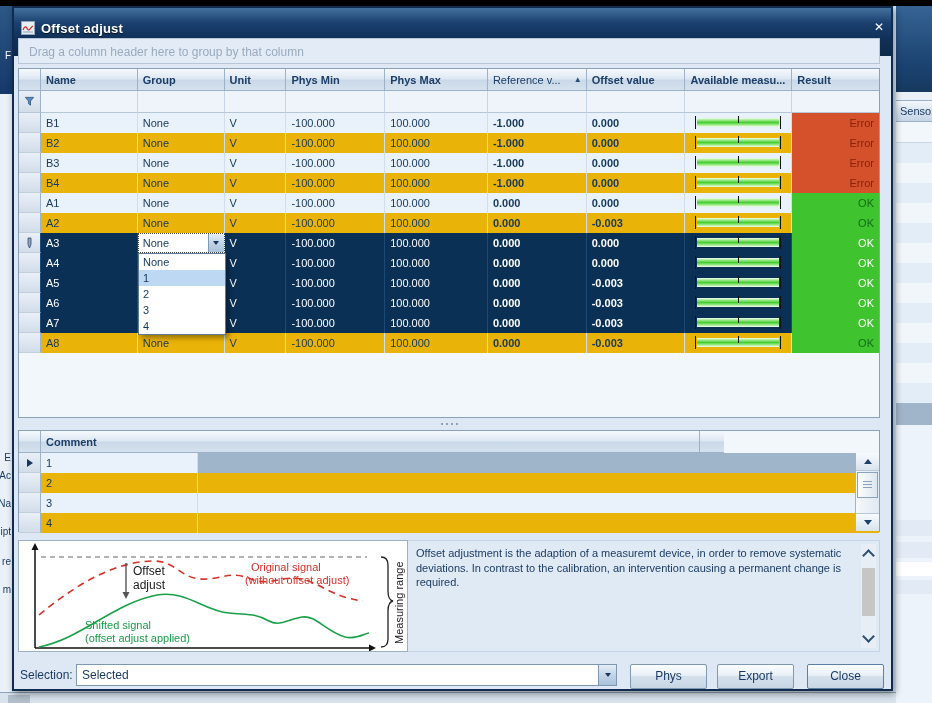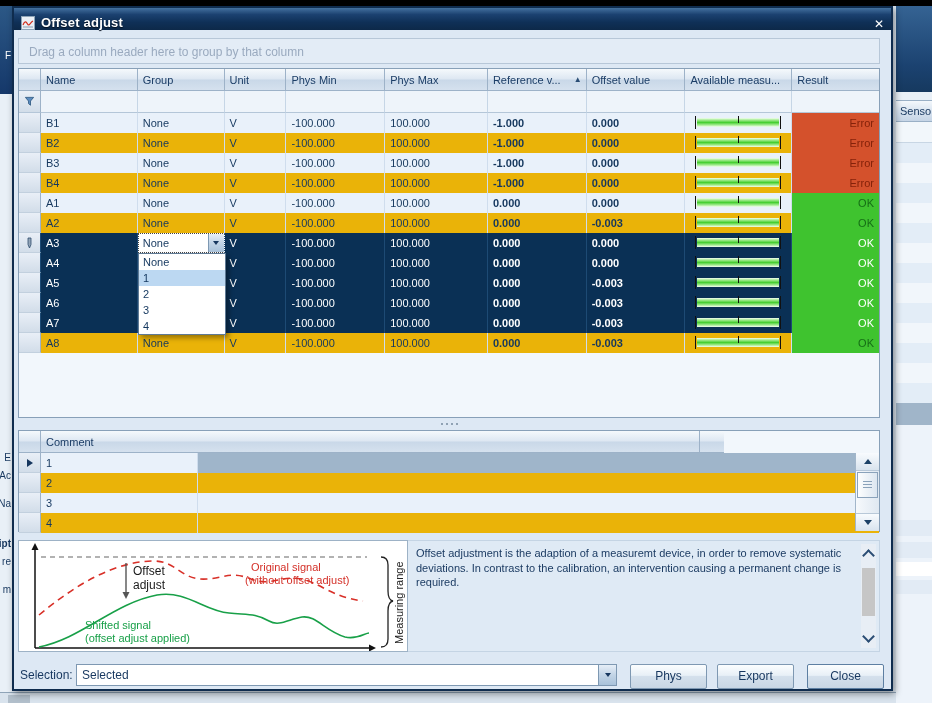--- a/index.html
+++ b/index.html
@@ -21,35 +21,35 @@
   .rb-stripe{height:20px;}
   .rb-stripe.a{background:#e3edf7;} .rb-stripe.b{background:#f1f6fb;}
   .rb-band{position:absolute;top:397px;left:0;right:0;height:22px;background:#a0b5c9;}
   .rb-low{position:absolute;top:419px;left:0;right:0;bottom:0;background:#edf3fa;}
   .rb-s{position:absolute;left:0;right:0;}
   .bottom-strip{position:absolute;left:0;top:692px;width:896px;height:11px;background:#d9e3ed;border-top:1px solid #8fa4b8;}
   .bottom-sq{position:absolute;left:8px;top:2px;width:22px;height:8px;background:#b2bfcb;}
 
   
   .dialog{position:absolute;left:12px;top:6px;width:881px;height:685px;box-sizing:border-box;border:2px solid #0f2c4e;background:#dde8f4;box-shadow:2px 3px 7px rgba(0,0,0,.4);}
-  .titlebar{height:22px;display:flex;align-items:flex-end;padding:0 7px;color:#fff;
+  .titlebar{height:22px;display:flex;align-items:flex-start;padding:13px 7px;color:#fff;
             background:linear-gradient(#44719f,#1b4170 30%,#0f3057 65%,#0d2949);}
   .app-icon{width:14px;height:14px;display:inline-block;}
   .title{font-size:13px;font-weight:600;margin-left:6px;letter-spacing:.2px;text-shadow:0 1px 1px #04101f;}
   .close{margin-left:auto;font-size:12px;font-weight:700;line-height:12px;}
   .dlg-body{position:absolute;left:0;top:22px;right:0;bottom:0;}
 
   .group-panel{position:absolute;left:4px;top:8px;width:862px;height:26px;box-sizing:border-box;border:1px solid #b7c7d8;background:#e3ecf6;}
   .group-panel span{display:block;padding:6px 0 0 10px;font-size:12px;color:#9aaabf;}
 
   
   .grid{position:absolute;left:4px;top:38px;width:862px;height:350px;box-sizing:border-box;border:1px solid #88a0b8;background:#f2f7fc;}
   .g-hdr{display:flex;height:22px;}
   .hc{box-sizing:border-box;height:22px;padding:5px 0 0 5px;font-size:11px;color:#1b3d66;white-space:nowrap;overflow:hidden;
-      background:linear-gradient(#f5f9fc,#dde7f2 48%,#c9d8e8 52%,#d5e1ee);border-right:1px solid #9db2c8;border-bottom:1px solid #9db2c8;}
+      background:linear-gradient(#f5f9fc,#dde7f2 48%,#c9d8e8 52%,#d5e1ee);border-right:1px solid #9db2c8;border-bottom:1px solid #9db2c8;font-weight:bold;}
   .g-filter{display:flex;height:22px;background:#eef4fa;}
   .fc{box-sizing:border-box;height:22px;border-right:1px solid #c6d6e6;border-bottom:1px solid #b4c6d8;}
   .fc.ind{display:flex;align-items:center;justify-content:center;background:linear-gradient(#e9eff7,#d2dde9);border-right:1px solid #9db2c8;}
   .g-row{display:flex;height:20px;font-size:11px;color:#14375e;}
   .g-row.a{background:#e9f1fa;} .g-row.b{background:#eab308;}
   .g-row.sel{background:#0a3055;color:#fff;}
   .gc{box-sizing:border-box;height:20px;padding:4px 0 0 5px;border-right:1px solid #cfdded;white-space:nowrap;overflow:hidden;}
   .g-row.sel .gc{border-right-color:#1d4a74;}
   .gc.ind{display:flex;align-items:center;justify-content:center;padding:0;background:linear-gradient(#e9eff7,#d2dde9);border-right:1px solid #9db2c8;border-bottom:1px solid #c2d0de;}
   .w-ind{width:22px;} .w-name{width:97px;} .w-group{width:87px;} .w-unit{width:62px;} .w-min{width:99px;} .w-max{width:103px;}
@@ -123,21 +123,21 @@
 
   <div class="topstrip"></div>
 
   <div class="left-bg">
     <div class="left-top"></div>
     <div id="left-frags">
         <span class="frag lite" style="top:44px;">F</span>
         <span class="frag" style="top:446px;">E</span>
         <span class="frag" style="top:464px;">Ac</span>
         <span class="frag" style="top:492px;">Na</span>
-        <span class="frag" style="top:532px;font-weight:bold;">ipt</span>
+        <span class="frag" style="top:520px;">ipt</span>
         <span class="frag" style="top:550px;">re</span>
         <span class="frag" style="top:578px;">m</span>
       </div>
   </div>
 
   <div class="right-bg">
     <div class="rb-top"></div>
     <div class="rb-hdr">Senso</div>
     <div class="rb-filter"></div>
     <div id="rb-stripes">

